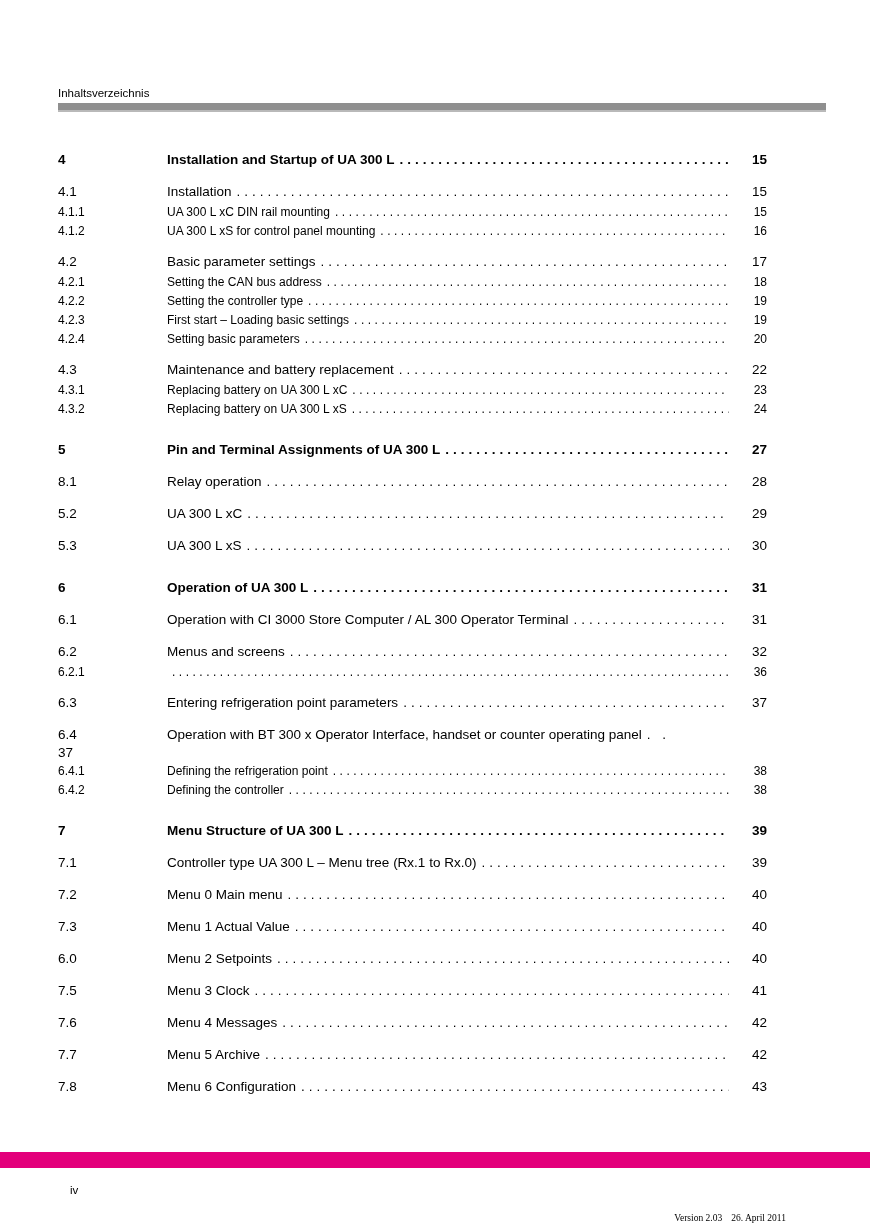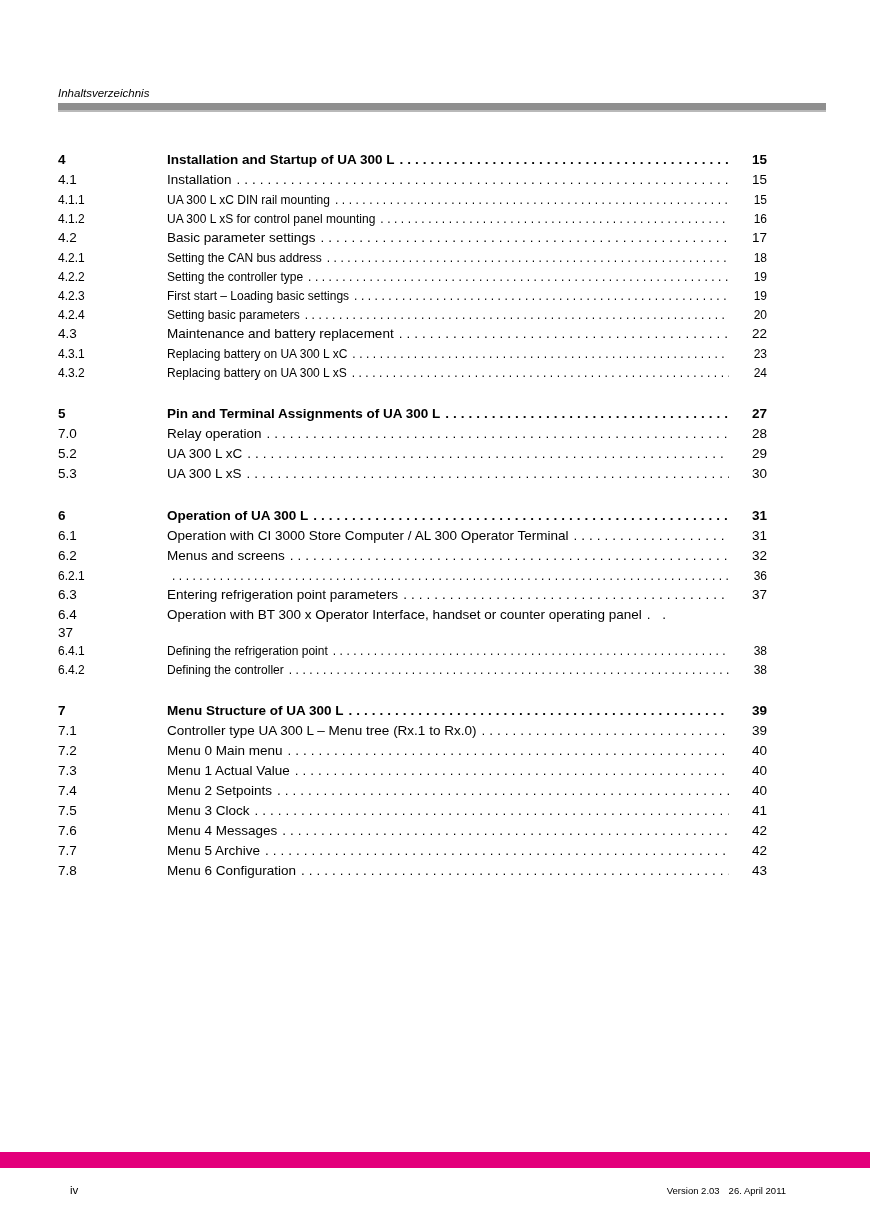--- a/index.html
+++ b/index.html
@@ -15,21 +15,20 @@
     color: #000000;
     overflow: hidden;
   }
 
   
   .page-header {
     position: absolute;
     left: 58px;
     top: 86px;
     width: 768px;
-    font-style: italic;
   }
   .page-header .running-title {
     font-size: 11.5px;
     line-height: 14px;
     color: #000000;
   }
   .page-header .header-rule {
     margin-top: 3px;
     width: 768px;
     height: 9px;
@@ -72,20 +71,21 @@
   }
   .toc-row.l1 {
     font-weight: bold;
     font-size: 13.5px;
     line-height: 20px;
     margin-top: 22px;
   }
   .toc-row.l2 {
     font-size: 13.5px;
     line-height: 20px;
+    margin-top: 12px;
   }
   .toc-row.l3 {
     font-size: 12px;
     line-height: 18px;
     margin-top: 1px;
   }
   .toc-row.l3 .leader { letter-spacing: 3.5px; }
   .toc-row.first { margin-top: 0; }
   .toc-row.wrap-line2 {
     margin-top: 0;
@@ -107,24 +107,25 @@
   .footer-pageno {
     position: absolute;
     left: 70px;
     top: 1183px;
     font-size: 11.5px;
     line-height: 14px;
   }
   .footer-version {
     position: absolute;
     right: 84px;
-    top: 1185px;
+    top: 1212px;
     font-size: 9.5px;
     line-height: 12px;
     white-space: nowrap;
+    font-family: Liberation Serif, serif;
   }
   .footer-version .ver-gap {
     display: inline-block;
     width: 9px;
   }
 </style>
 </head>
 <body>
 
 <div class="page-header">
@@ -205,21 +206,21 @@
       <span class="leader">............................................................................................................................................................................................................................</span>
       <span class="page">24</span>
     </div>
     <div class="toc-row l1">
       <span class="num">5</span>
       <span class="title">Pin and Terminal Assignments of UA 300 L</span>
       <span class="leader">............................................................................................................................................................................................................................</span>
       <span class="page">27</span>
     </div>
     <div class="toc-row l2">
-      <span class="num">7.0</span>
+      <span class="num">8.1</span>
       <span class="title">Relay operation</span>
       <span class="leader">............................................................................................................................................................................................................................</span>
       <span class="page">28</span>
     </div>
     <div class="toc-row l2">
       <span class="num">5.2</span>
       <span class="title">UA 300 L xC</span>
       <span class="leader">............................................................................................................................................................................................................................</span>
       <span class="page">29</span>
     </div>
@@ -296,21 +297,21 @@
       <span class="leader">............................................................................................................................................................................................................................</span>
       <span class="page">40</span>
     </div>
     <div class="toc-row l2">
       <span class="num">7.3</span>
       <span class="title">Menu 1 Actual Value</span>
       <span class="leader">............................................................................................................................................................................................................................</span>
       <span class="page">40</span>
     </div>
     <div class="toc-row l2">
-      <span class="num">7.4</span>
+      <span class="num">6.0</span>
       <span class="title">Menu 2 Setpoints</span>
       <span class="leader">............................................................................................................................................................................................................................</span>
       <span class="page">40</span>
     </div>
     <div class="toc-row l2">
       <span class="num">7.5</span>
       <span class="title">Menu 3 Clock</span>
       <span class="leader">............................................................................................................................................................................................................................</span>
       <span class="page">41</span>
     </div>

